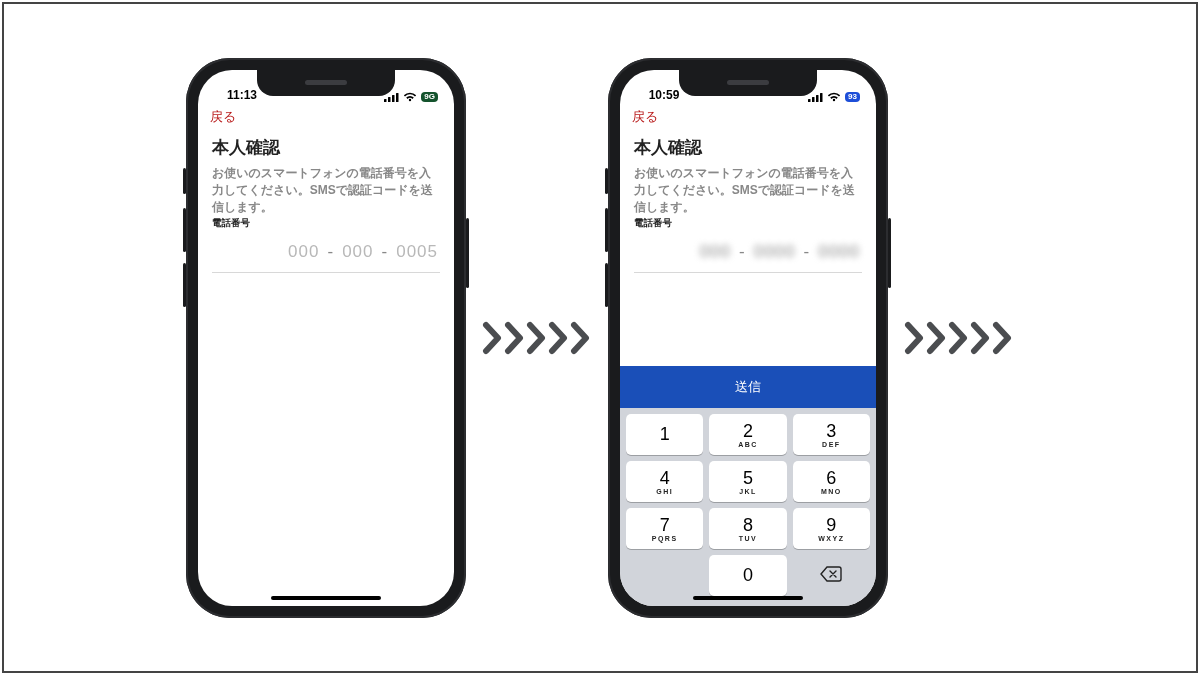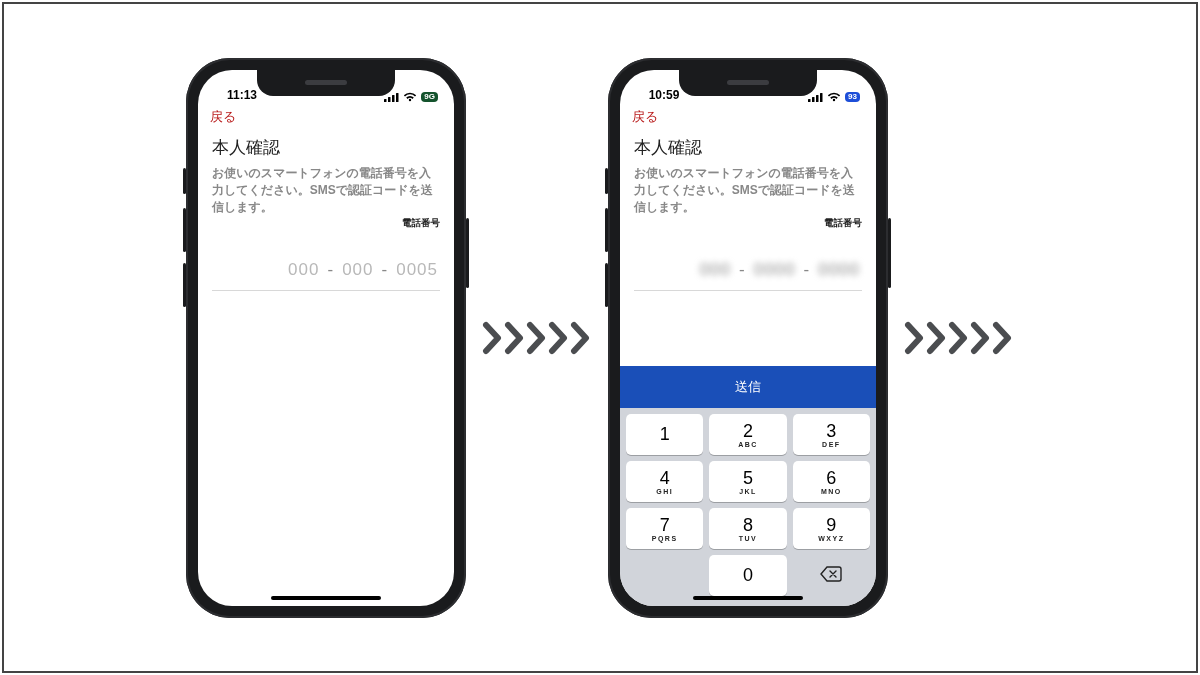--- a/index.html
+++ b/index.html
@@ -52,27 +52,27 @@
   .battery-dark { background:#14532d; color:#fff; }
   .battery-green { background:#1d4ed8; color:#fff; }
 
   .nav {
     padding: 4px 12px 6px; font-size: 13px; color:#b91c1c;
   }
   .content {
     padding: 4px 14px; flex: 1 1 auto;
   }
   .heading {
-    font-size: 17px; font-weight: 400; color:#222; margin-bottom:6px;
+    font-size: 17px; font-weight: 700; color:#222; margin-bottom:6px;
   }
   .subtext {
     font-size: 12px; color:#888; line-height:1.45; font-weight:bold;
   }
   .field-label {
-    font-size: 9.5px; font-weight:700; color:#222; margin-bottom:24px;text-align:right;
+    font-size: 9.5px; font-weight:700; color:#222; margin-bottom:6px;
   }
   .phone-input {
     display:flex; align-items:center; justify-content:flex-end; gap:8px;
     border-bottom:1px solid #d8d8d8; padding:6px 2px 10px; font-size:17px; color:#b8b8b8; letter-spacing:1px;
   }
   .phone-input .sep { color:#888; }
   .phone-input.blurred span.seg {
     filter: blur(3px); color:#8a8a8a;
   }
 

